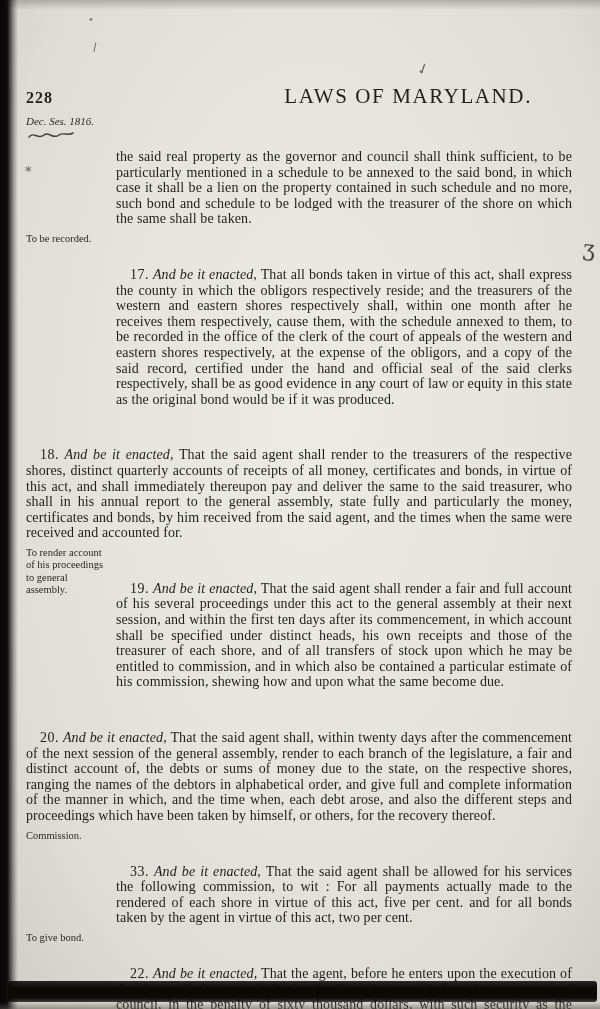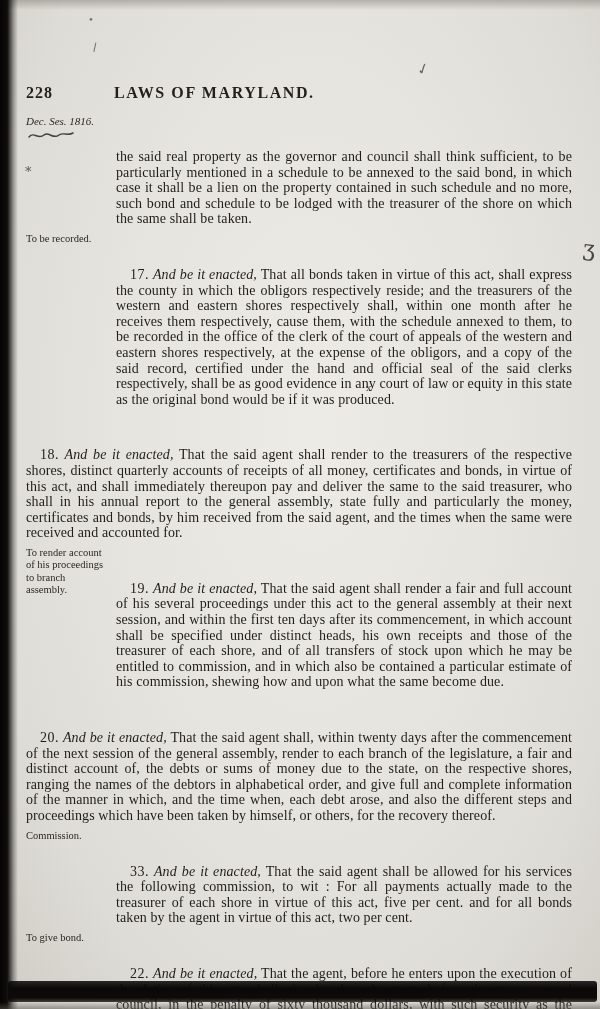--- a/index.html
+++ b/index.html
@@ -37,22 +37,22 @@
 
   
   .header {
     position: absolute; top: 84px; left: 26px; right: 28px;
     display: flex; align-items: baseline;
   }
   .page-number {
     font-weight: bold; font-size: 16px; letter-spacing: 1px; width: 88px;
   }
   .header-title {
-    flex: 1; text-align: left;
-    font-weight: bold; font-size: 16px; letter-spacing: 1.6px;
+    flex: 1; text-align: right;
+    font-weight: normal; font-size: 21px; letter-spacing: 1.6px;
   }
 
   
   .content {
     position: absolute; top: 113px; left: 26px; width: 546px;
   }
   .section { display: flex; margin-bottom: 4px; }
   .margin-col {
     width: 90px; flex-shrink: 0; padding-right: 8px; padding-top: 2px;
     font-size: 10.5px; line-height: 12.5px; color: #2b2723;
@@ -118,39 +118,39 @@
     </div>
 
     <div class="section">
       <div class="body-col">
         <p class="para indent"><span class="pnum">18.</span> <span class="lead">And be it enacted,</span> <span>That the said agent shall render to the treasurers of the respective shores, distinct quarterly accounts of receipts of all money, certificates and bonds, in virtue of this act, and shall immediately thereupon pay and deliver the same to the said treasurer, who shall in his annual report to the general assembly, state fully and particularly the money, certificates and bonds, by him received from the said agent, and the times when the same were received and accounted for.</span></p>
       </div>
     </div>
 
     <div class="section">
       <div class="margin-col">
-        <div class="margin-note">To render account of his proceedings to branch assembly.</div>
+        <div class="margin-note">To render account of his proceedings to general assembly.</div>
       </div>
       <div class="body-col">
         <p class="para indent"><span class="pnum">19.</span> <span class="lead">And be it enacted,</span> <span>That the said agent shall render a fair and full account of his several proceedings under this act to the general assembly at their next session, and within the first ten days after its commencement, in which account shall be specified under distinct heads, his own receipts and those of the treasurer of each shore, and of all transfers of stock upon which he may be entitled to commission, and in which also be contained a particular estimate of his commission, shewing how and upon what the same become due.</span></p>
       </div>
     </div>
 
     <div class="section">
       <div class="body-col">
         <p class="para indent"><span class="pnum">20.</span> <span class="lead">And be it enacted,</span> <span>That the said agent shall, within twenty days after the commencement of the next session of the general assembly, render to each branch of the legislature, a fair and distinct account of, the debts or sums of money due to the state, on the respective shores, ranging the names of the debtors in alphabetical order, and give full and complete information of the manner in which, and the time when, each debt arose, and also the different steps and proceedings which have been taken by himself, or others, for the recovery thereof.</span></p>
       </div>
     </div>
 
     <div class="section">
       <div class="margin-col">
         <div class="margin-note">Commission.</div>
       </div>
       <div class="body-col">
-        <p class="para indent"><span class="pnum">33.</span> <span class="lead">And be it enacted,</span> <span>That the said agent shall be allowed for his services the following commission, to wit : For all payments actually made to the treasurer of each shore in virtue of this act, five per cent. and for all bonds taken by the agent in virtue of this act, two per cent.</span></p>
+        <p class="para indent"><span class="pnum">33.</span> <span class="lead">And be it enacted,</span> <span>That the said agent shall be allowed for his services the following commission, to wit : For all payments actually made to the rendered of each shore in virtue of this act, five per cent. and for all bonds taken by the agent in virtue of this act, two per cent.</span></p>
       </div>
     </div>
 
     <div class="section">
       <div class="margin-col">
         <div class="margin-note">To give bond.</div>
       </div>
       <div class="body-col">
         <p class="para indent"><span class="pnum">22.</span> <span class="lead">And be it enacted,</span> <span>That the agent, before he enters upon the execution of the duties of this act, shall give bond to the state, before the governor and council, in the penalty of sixty thousand dollars, with such security as the governor and council shall approve, for the faithful performance of the said duties, which bond shall be lodged with the treasurer of the western shore ;</span></p>
       </div>

